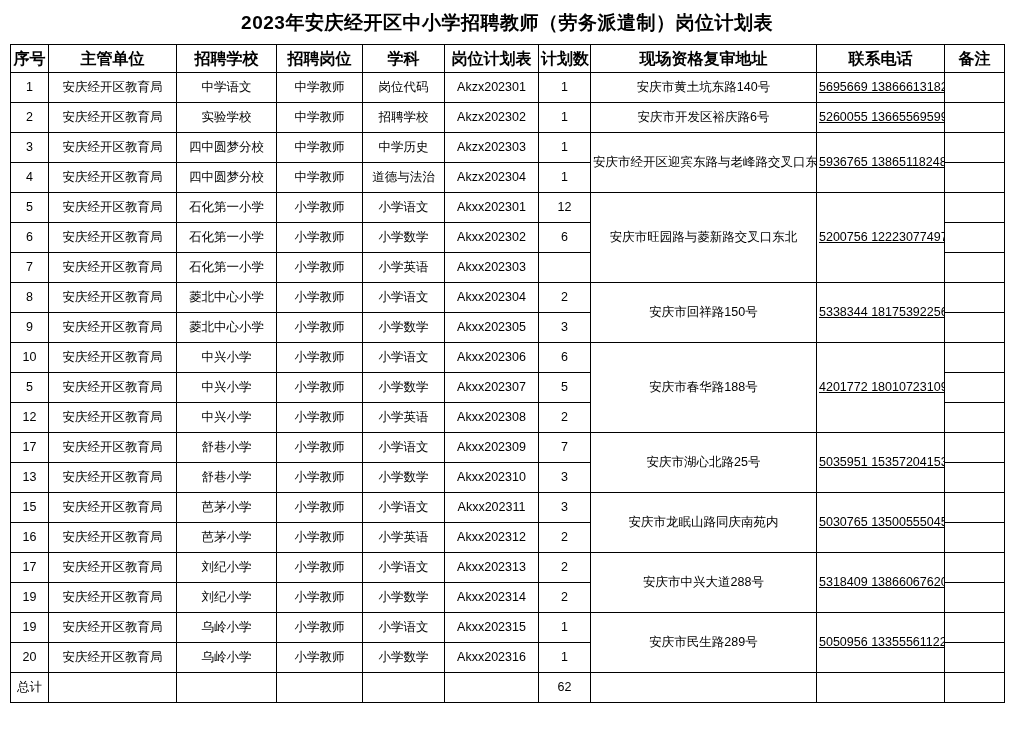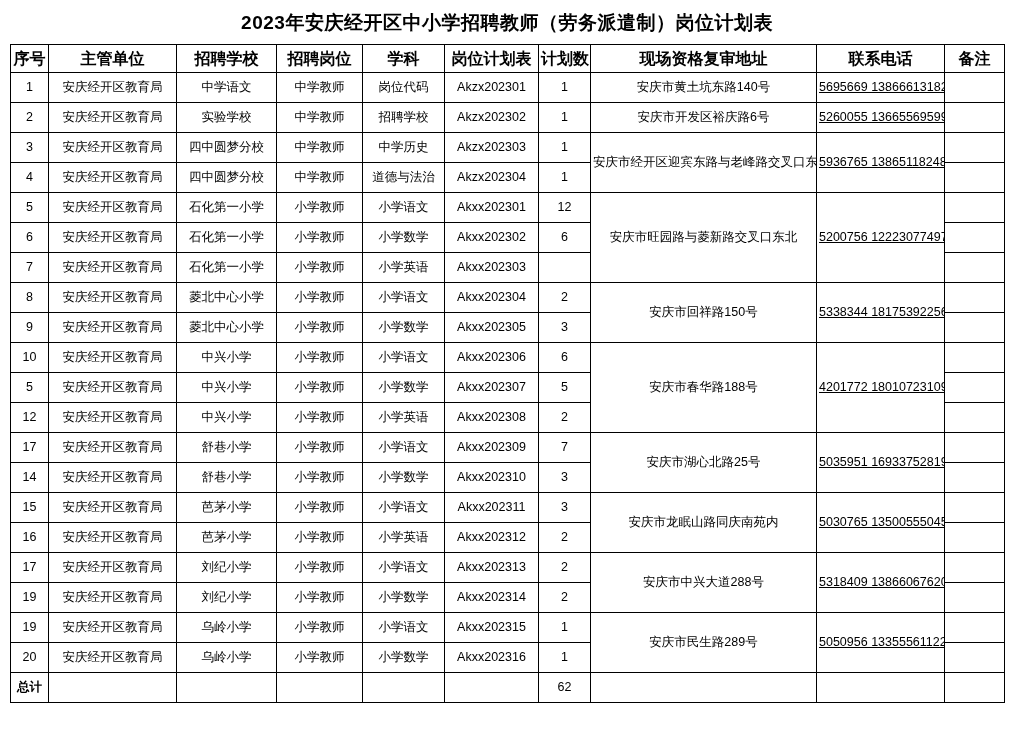--- a/index.html
+++ b/index.html
@@ -71,21 +71,21 @@
     white-space: normal;
     line-height: 1.35;
     padding: 0 6px;
   }
   .tel-cell {
     font-size: 12px;
     letter-spacing: 0;
     text-decoration: underline;
   }
   .total-label {
-    font-weight: bold;
+    font-weight: normal;
   }
 </style>
 </head>
 <body>
 
 <div class="page">
 
   <div class="doc-title">2023年安庆经开区中小学招聘教师（劳务派遣制）岗位计划表</div>
 
   <table class="plan">
@@ -250,25 +250,25 @@
         </tr>
         <tr>
           <td>17</td>
           <td>安庆经开区教育局</td>
           <td>舒巷小学</td>
           <td>小学教师</td>
           <td>小学语文</td>
           <td>Akxx202309</td>
           <td>7</td>
           <td class="addr-cell" rowspan="2">安庆市湖心北路25号</td>
-          <td class="tel-cell" rowspan="2">5035951     16933752819</td>
-          <td></td>
-        </tr>
-        <tr>
-          <td>14</td>
+          <td class="tel-cell" rowspan="2">5035951     15357204153</td>
+          <td></td>
+        </tr>
+        <tr>
+          <td>13</td>
           <td>安庆经开区教育局</td>
           <td>舒巷小学</td>
           <td>小学教师</td>
           <td>小学数学</td>
           <td>Akxx202310</td>
           <td>3</td>
           <td></td>
         </tr>
         <tr>
           <td>15</td>

